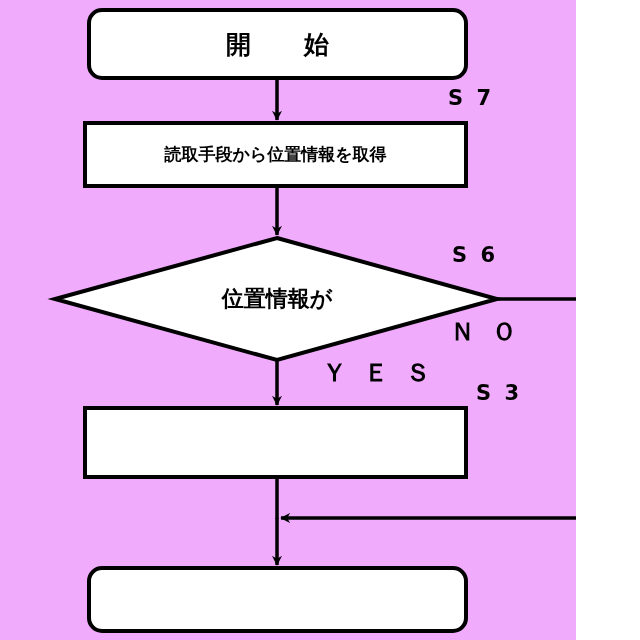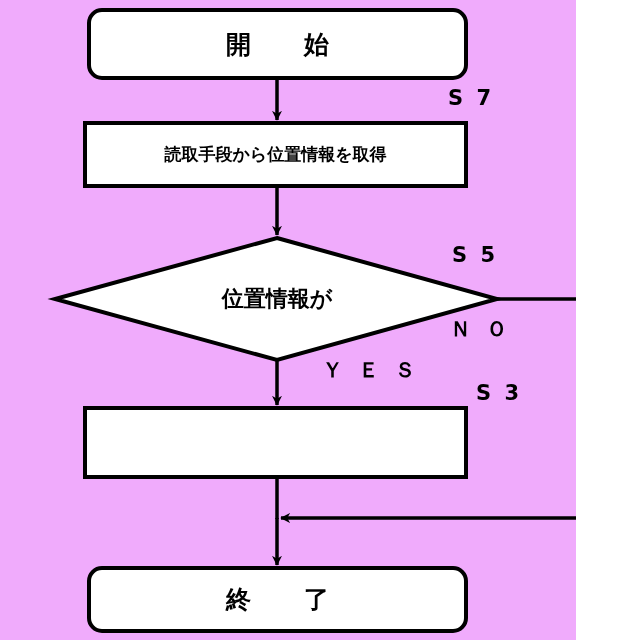--- a/index.html
+++ b/index.html
@@ -57,21 +57,21 @@
     color: #000000;
     font-size: 21px;
     font-weight: bold;
     letter-spacing: 3px;
     font-family: "DejaVu Sans", "Liberation Sans", sans-serif;
     white-space: nowrap;
   }
   .branch-tag {
     position: absolute;
     color: #000000;
-    font-size: 21px;
+    font-size: 25px;
     font-weight: bold;
     letter-spacing: 4px;
     font-family: "DejaVu Sans", "Liberation Sans", sans-serif;
     white-space: nowrap;
   }
 </style>
 </head>
 <body>
 
 <div id="canvas">
@@ -109,24 +109,23 @@
   <div class="node-label terminal-label" style="left:89px; top:10px; width:377px; height:68px;">開　始</div>
 
   <div class="node-label process-label" style="left:85px; top:123px; width:381px; height:63px;">読取手段から位置情報を取得</div>
 
   <div class="step-tag" style="left:448px; top:86px;">S 7</div>
 
   <div class="node-label decision-label" style="left:157px; top:255px; width:240px; height:88px;gap:43px;">
     <span>位置情報が</span>
   </div>
 
-  <div class="step-tag" style="left:452px; top:243px;">S 5</div>
+  <div class="step-tag" style="left:452px; top:243px;">S 6</div>
 
   <div class="branch-tag" style="left:450px; top:315px;">Ｎ Ｏ</div>
 
   <div class="branch-tag" style="left:322px; top:356px;text-align:right;">Ｙ Ｅ Ｓ</div>
 
   <div class="step-tag" style="left:476px; top:381px;">S 3</div>
 
 
-  <div class="node-label terminal-label" style="left:89px; top:568px; width:377px; height:63px;">終　了</div>
 
 </div>
 
 </body></html>

